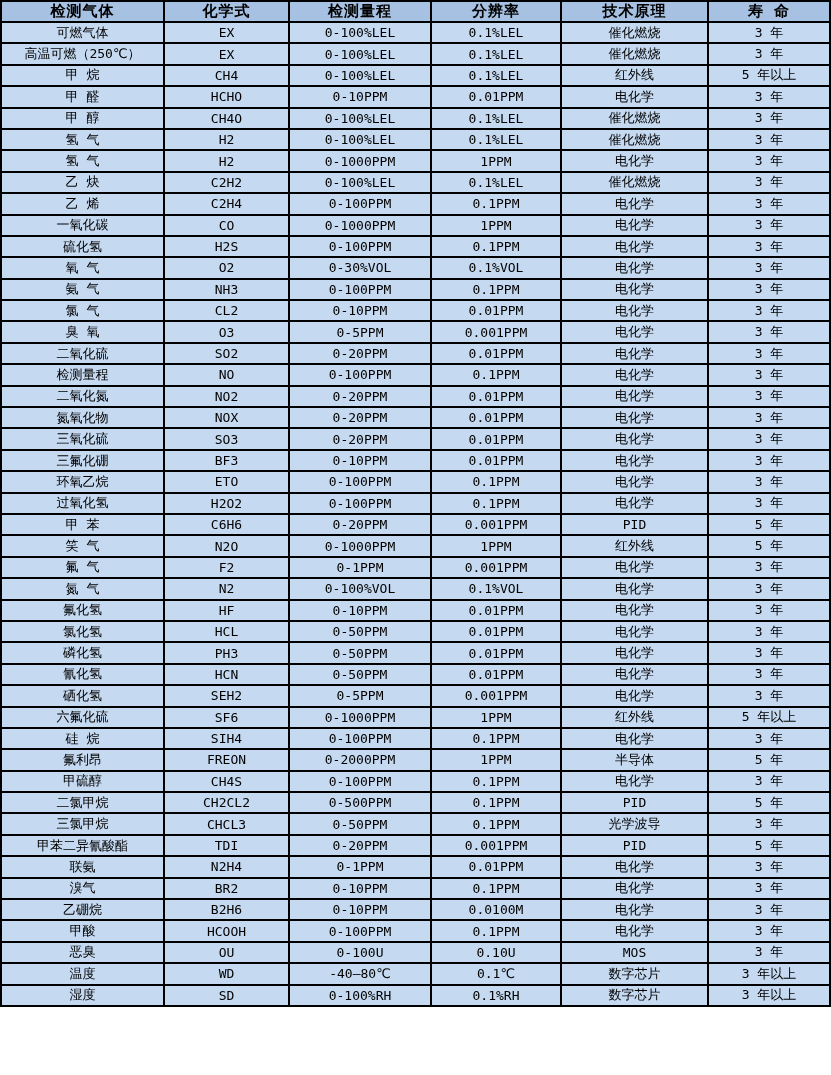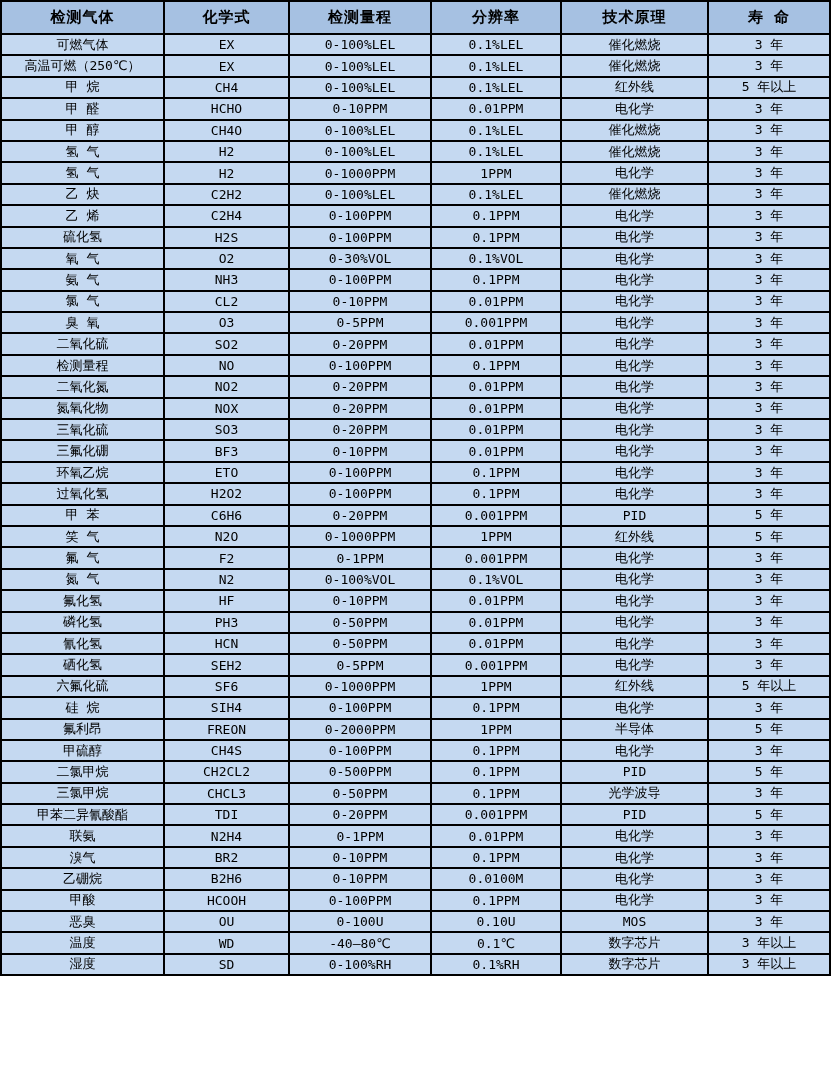--- a/index.html
+++ b/index.html
@@ -25,21 +25,21 @@
   table.gas-table th,
   table.gas-table td {
     border: 2px solid #000000;
     text-align: center;
     vertical-align: middle;
     white-space: nowrap;
     overflow: hidden;
     padding: 0;
   }
   table.gas-table thead tr {
-    height: 33px;
+    height: 21px;
   }
   table.gas-table tbody tr {
     height: 21.4px;
     padding-left: 48px;
   }
   table.gas-table th {
     background: #a6c1e2;
     font-size: 15px;
     font-weight: bold;
     letter-spacing: 1px;
@@ -147,20 +147,28 @@
       </tr>
       <tr>
         <td>乙 烯</td>
         <td>C2H4</td>
         <td>0-100PPM</td>
         <td>0.1PPM</td>
         <td>电化学</td>
         <td>3 年</td>
       </tr>
       <tr>
+        <td>一氧化碳</td>
+        <td>CO</td>
+        <td>0-1000PPM</td>
+        <td>1PPM</td>
+        <td>电化学</td>
+        <td>3 年</td>
+      </tr>
+      <tr>
         <td>硫化氢</td>
         <td>H2S</td>
         <td>0-100PPM</td>
         <td>0.1PPM</td>
         <td>电化学</td>
         <td>3 年</td>
       </tr>
       <tr>
         <td>氧 气</td>
         <td>O2</td>
@@ -291,20 +299,28 @@
       </tr>
       <tr>
         <td>氟化氢</td>
         <td>HF</td>
         <td>0-10PPM</td>
         <td>0.01PPM</td>
         <td>电化学</td>
         <td>3 年</td>
       </tr>
       <tr>
+        <td>氯化氢</td>
+        <td>HCL</td>
+        <td>0-50PPM</td>
+        <td>0.01PPM</td>
+        <td>电化学</td>
+        <td>3 年</td>
+      </tr>
+      <tr>
         <td>磷化氢</td>
         <td>PH3</td>
         <td>0-50PPM</td>
         <td>0.01PPM</td>
         <td>电化学</td>
         <td>3 年</td>
       </tr>
       <tr>
         <td>氰化氢</td>
         <td>HCN</td>

